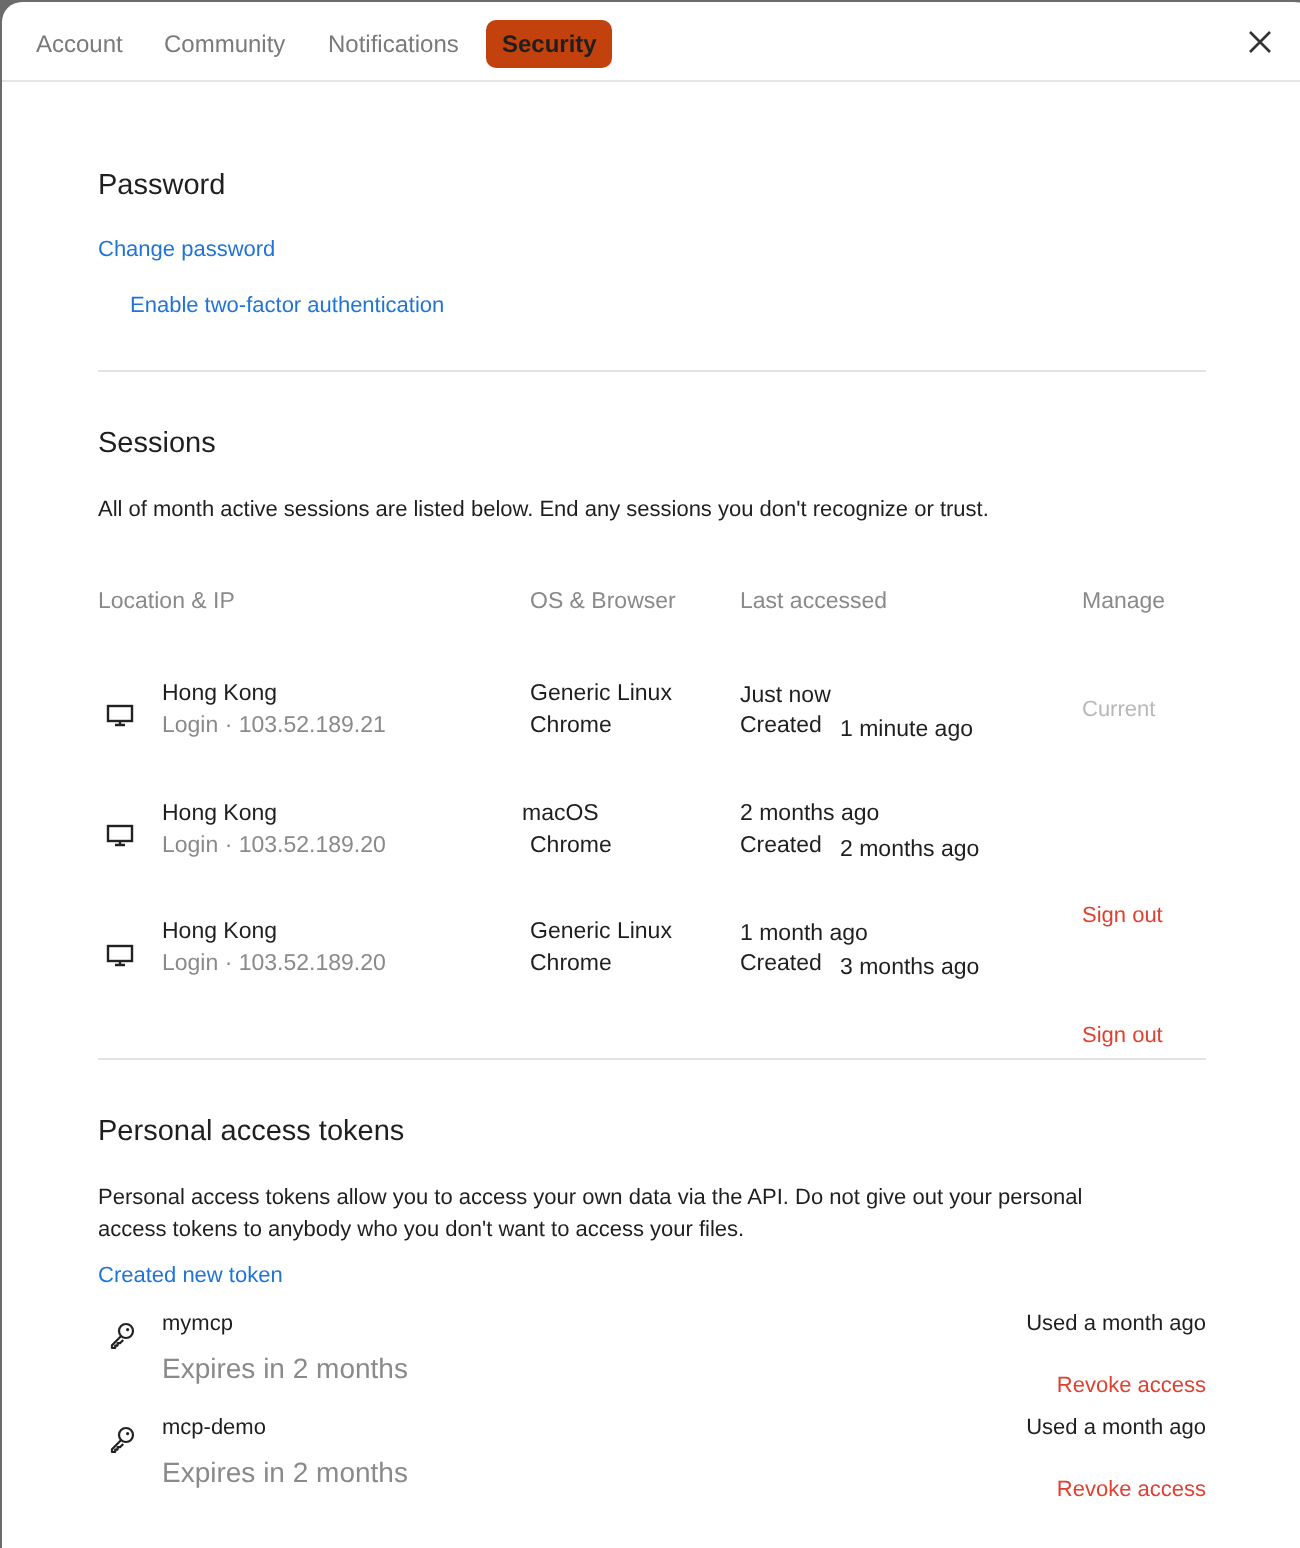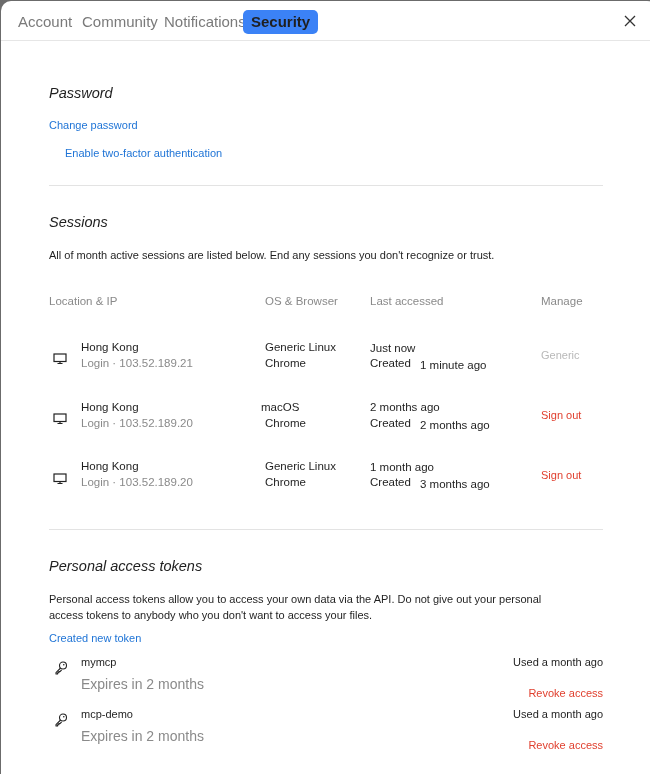--- a/index.html
+++ b/index.html
@@ -9,39 +9,39 @@
     position: absolute; left: 1px; top: 1px; width: 660px; height: 790px;
     background: #ffffff; border-top-left-radius: 10px; border-top-right-radius: 14px;
     overflow: hidden;
   }
   .tabbar {
     position: absolute; left: 0; top: 0; width: 649px; height: 40px;
     border-bottom: 1px solid #e6e6e6;
   }
   .tab {
     position: absolute; top: 9px; height: 24px; line-height: 24px;
-    font-size: 15px; color: #7a7a7a; padding: 0 8px; border-radius: 5px; cursor: pointer;
+    font-size: 12px; color: #7a7a7a; padding: 0 8px; border-radius: 5px; cursor: pointer;
   }
-  .tab.active { background: #3b82f6; color: #1f1f1f; font-weight: bold; }
+  .tab.active { background: #c2410c; color: #1f1f1f; font-weight: bold; }
   .close {
     position: absolute; left: 622px; top: 13px; width: 14px; height: 14px; cursor: pointer;
   }
   .content { position: absolute; left: 48px; top: 40px; width: 554px; }
-  .h2 { position: absolute; left: 0; font-size: 14.5px; color: #1f1f1f; font-style: italic; }
+  .h2 { position: absolute; left: 0; font-size: 14.5px; color: #1f1f1f; }
   .link { position: absolute; left: 0; font-size: 11px; color: #1f74d6; cursor: pointer; }
   .divider { position: absolute; left: 0; width: 554px; height: 1px; background: #e3e3e3; }
   .desc { position: absolute; left: 0; font-size: 11px; color: #1f1f1f; line-height: 16px; }
   .colhead { position: absolute; font-size: 11.5px; color: #8a8a8a; }
   .row { position: absolute; left: 0; width: 554px; height: 40px; }
   .row .icon { position: absolute; left: 4px; top: 10px; width: 14px; height: 12px; }
   .t1 { position: absolute; font-size: 11.5px; color: #1f1f1f; }
   .t2 { position: absolute; font-size: 11.5px; color: #8a8a8a; }
   .manage { position: absolute; left: 492px; top: 8px; font-size: 11px; }
   .manage.current { color: #b8b8b8; }
-  .manage.signout { color: #e0402f; cursor: pointer; }
+  .manage.signout { color: #e0402f; cursor: pointer; margin-top: 43px; }
   .token { position: absolute; left: 0; width: 554px; height: 44px; }
   .token .kicon { position: absolute; left: 4px; top: 4px; width: 16px; height: 16px; }
   .tname { position: absolute; left: 32px; top: 0; font-size: 11px; color: #1f1f1f; }
   .texp { position: absolute; left: 32px; top: 20px; font-size: 14px; color: #8a8a8a; }
   .tused { position: absolute; right: 0; top: 0; font-size: 11px; color: #1f1f1f; text-align: right; }
   .trevoke { position: absolute; right: 0; top: 20px; font-size: 11px; color: #e0402f; cursor: pointer; margin-top: 11px; }
 </style>
 </head>
 <body>
 
@@ -80,21 +80,21 @@
             <path d="M7 8.5 V10.5 M4.5 10.5 H9.5" stroke="#222" stroke-width="1.2"></path>
           </svg>
       </div>
       <div class="t1" style="left:32px; top:0;">Hong Kong</div>
       <div class="t2" style="left:32px; top:16px;">Login · 103.52.189.21</div>
       <div class="t1" style="left:216px; top:0;">Generic Linux</div>
       <div class="t1" style="left:216px; top:16px;">Chrome</div>
       <div class="t1" style="left:321px; top:1px;">Just now</div>
       <div class="t1" style="left:321px; top:16px;">Created</div>
       <div class="t1" style="left:371px; top:18px;">1 minute ago</div>
-      <div class="manage current">Generic</div>
+      <div class="manage current">Current</div>
     </div>
 
     <div class="row" style="top:360px;">
       <div class="icon">
         <svg width="14" height="12" viewBox="0 0 14 12">
             <rect x="1" y="1" width="12" height="7.5" fill="none" stroke="#222" stroke-width="1.2"></rect>
             <path d="M7 8.5 V10.5 M4.5 10.5 H9.5" stroke="#222" stroke-width="1.2"></path>
           </svg>
       </div>
       <div class="t1" style="left:32px; top:0;">Hong Kong</div>

